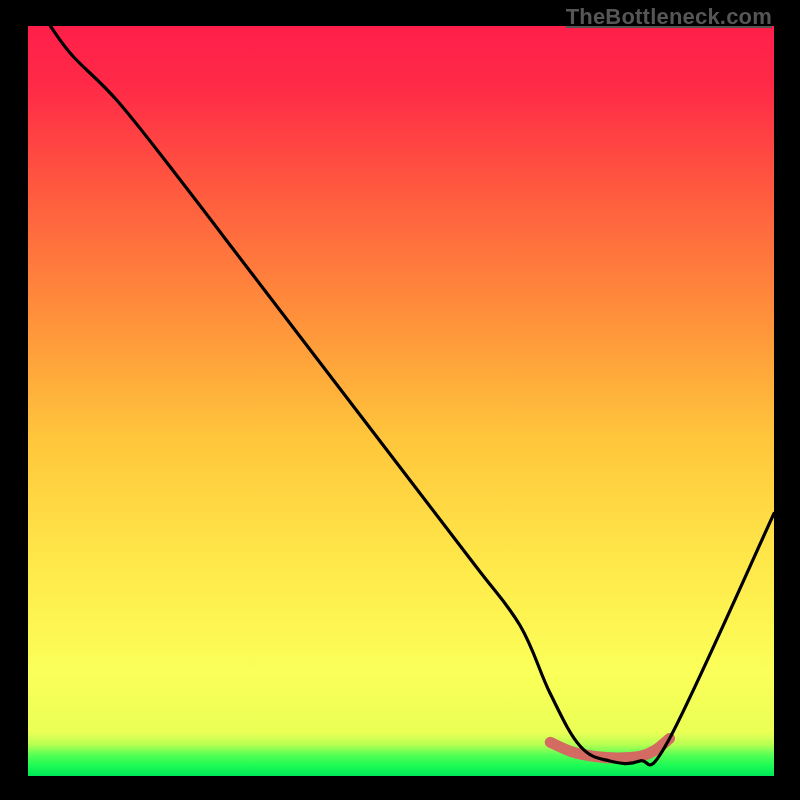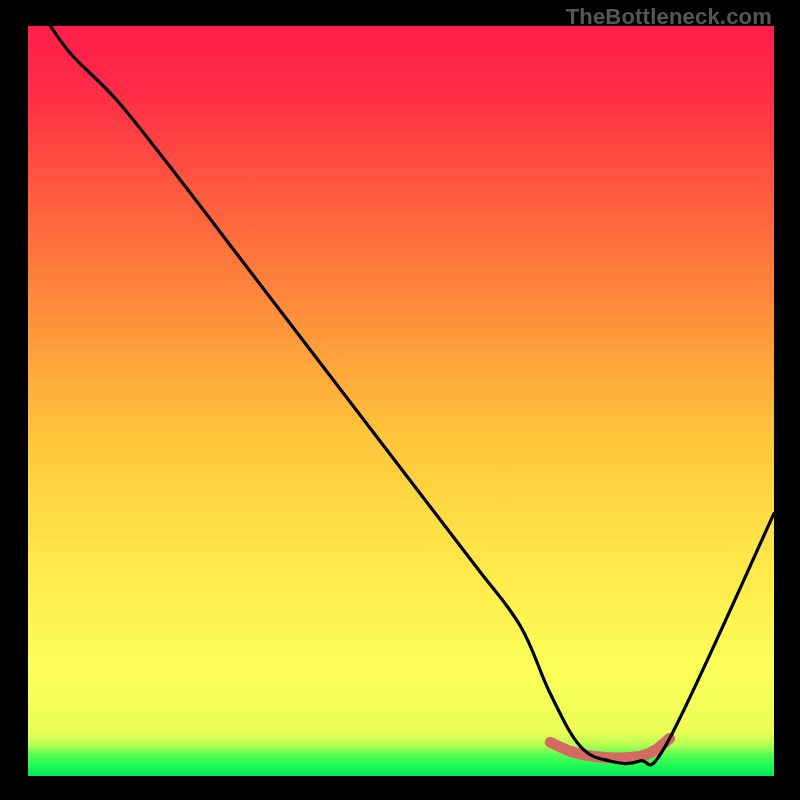--- a/index.html
+++ b/index.html
@@ -27,20 +27,21 @@
   }
   .watermark {
     position: absolute;
     top: 4px;
     right: 28px;
     font-family: Arial, Helvetica, sans-serif;
     font-size: 22px;
     font-weight: 600;
     color: #565656;
     letter-spacing: 0.2px;
+    text-decoration: underline;
   }
   svg.curves {
     position: absolute;
     left: 0;
     top: 0;
     width: 100%;
     height: 100%;
   }
 </style>
 </head>

